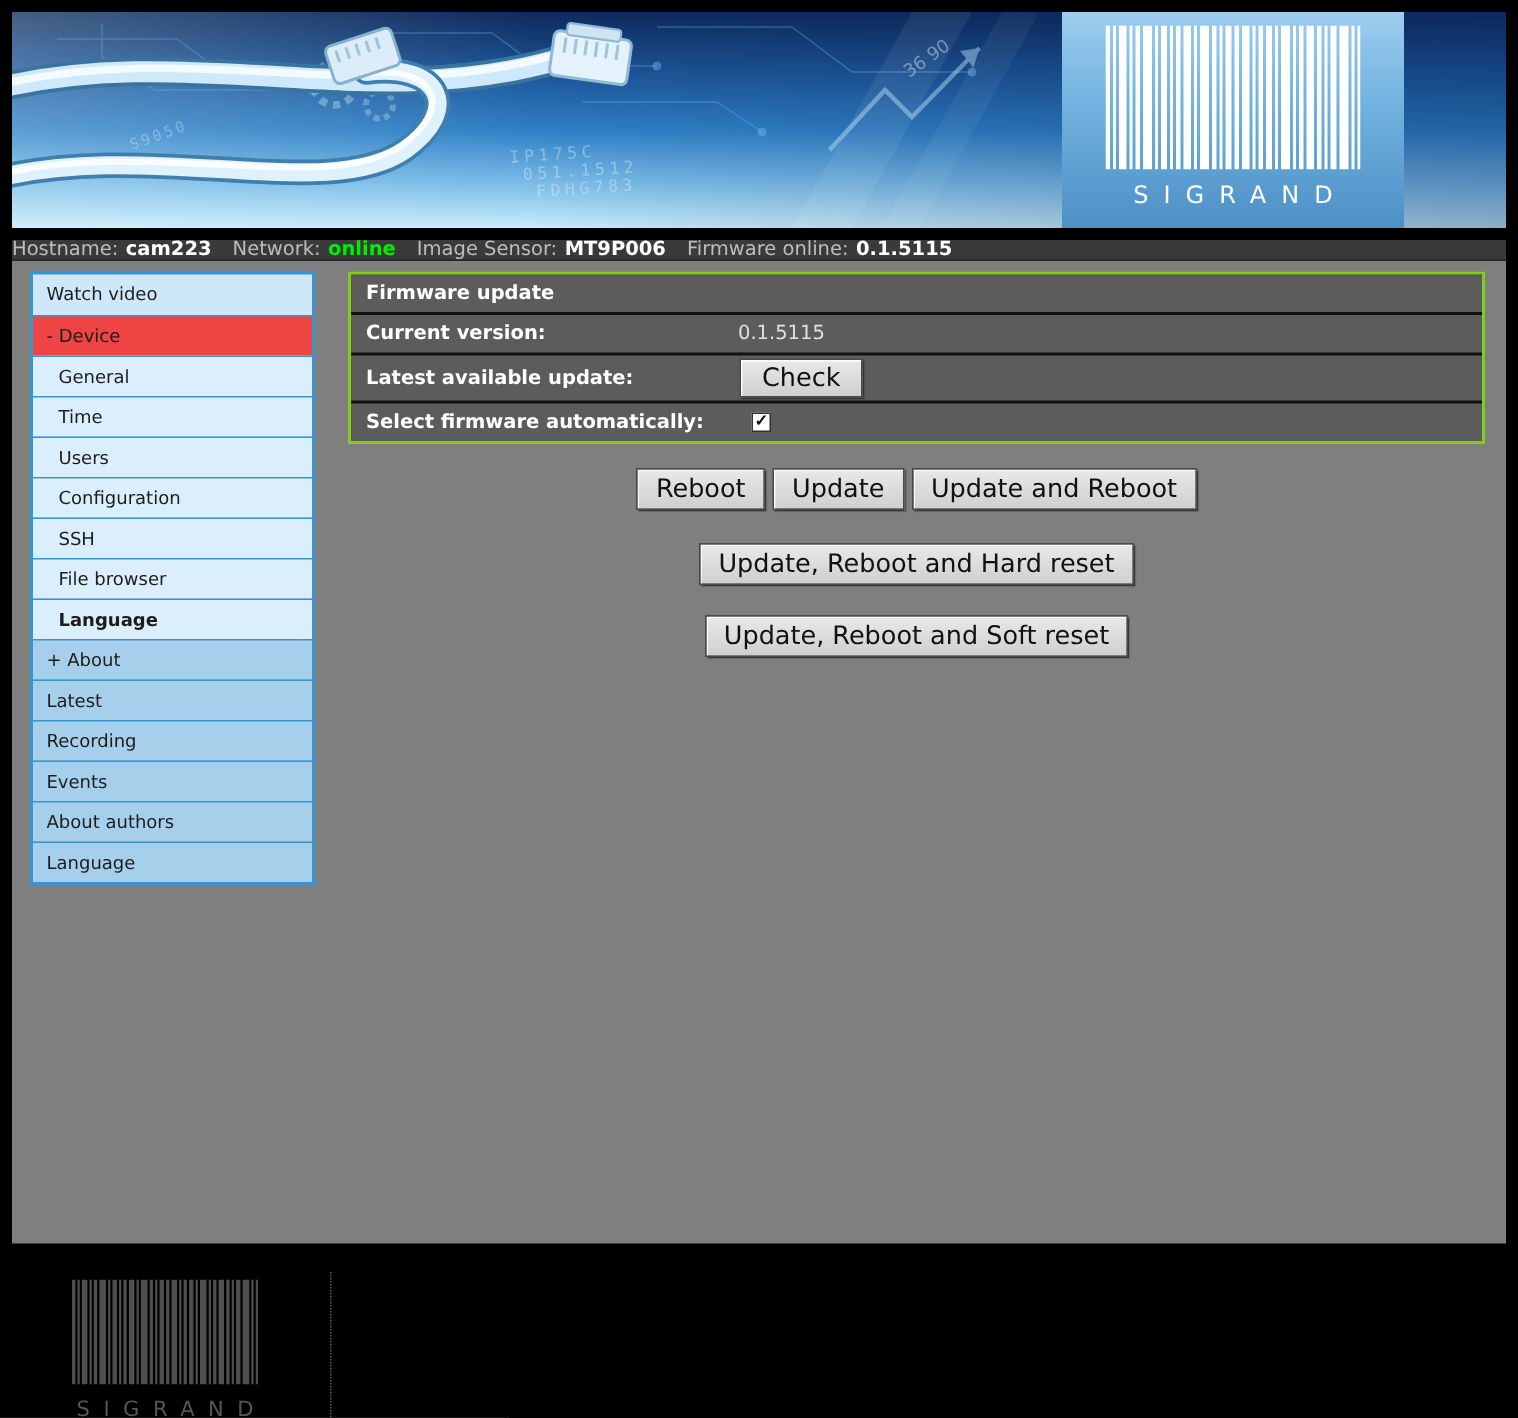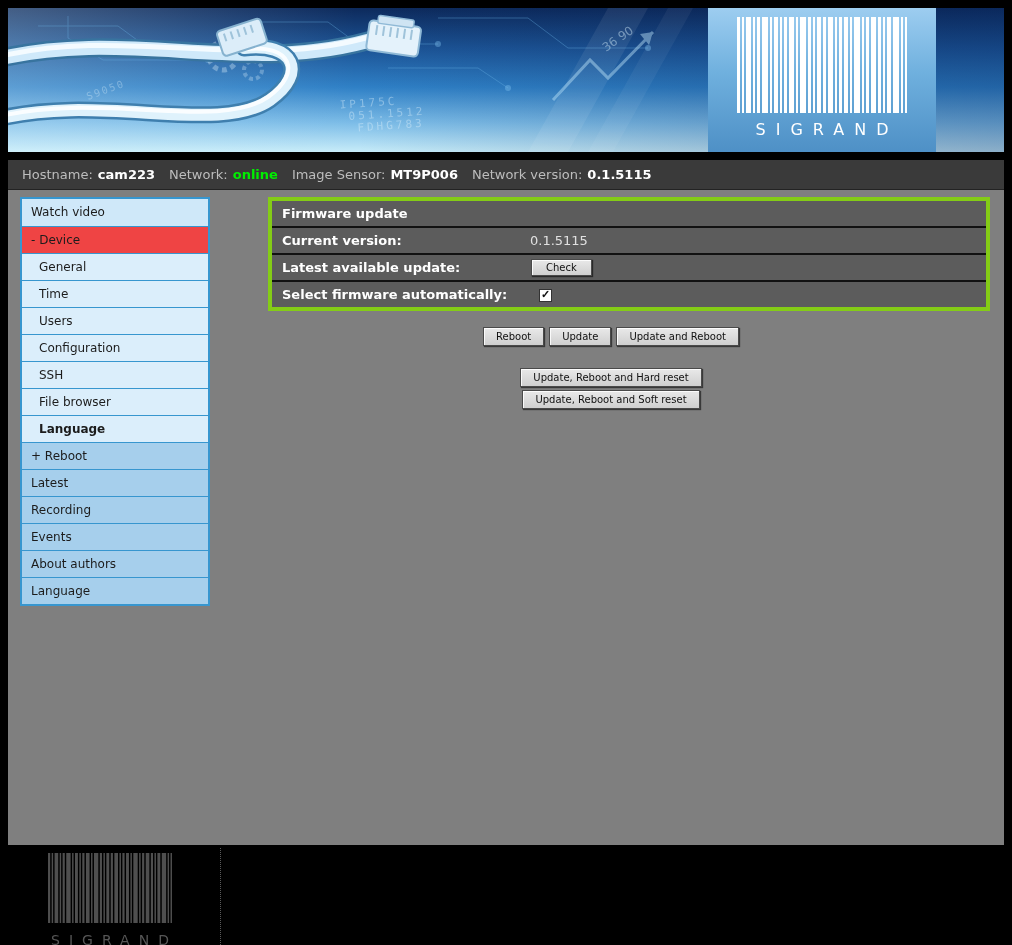--- a/index.html
+++ b/index.html
@@ -23,22 +23,22 @@
     background:linear-gradient(180deg,#9dcdf0 0%,#6fb0de 45%,#4e90c6 100%);
     display:flex; flex-direction:column; align-items:center;
   }
   .logo-panel .barcode { margin-top:9px; color:#ffffff; }
   .brand-text {
     margin-top:7px; color:#fff; font-size:16px; letter-spacing:10px; padding-left:10px;
   }
 
   
   .statusbar {
-    margin-top:8px; height:30px; background:#3a3a3a; border-bottom:1px solid #232323;
-    display:flex; align-items:center; padding-left:14px; font-size:13px;
+    margin-top:8px; height:14px; background:#3a3a3a; border-bottom:1px solid #232323;
+    display:flex; align-items:center; font-size:13px;
   }
   .sb-pair { margin-right:14px; white-space:nowrap; }
   .sb-label { color:#bdbdbd; }
   .sb-value { color:#ffffff; font-weight:bold; margin-left:5px; }
   .sb-online { color:#00ef00; font-weight:bold; margin-left:5px; }
 
   
   .content { background:#7f7f7f; height:655px; display:flex; align-items:flex-start; padding-top:7px; }
 
   .sidebar { margin-left:12px; width:190px; border:2px solid #3796cf; background:#3796cf; flex:none; }
@@ -48,49 +48,49 @@
   }
   .nav-item:first-child { border-top:none; }
   .nav-top { background:#cfe8f9; }
   .nav-selected { background:#ef4444; }
   .nav-sub { background:#dbeefb; padding-left:17px; }
   .nav-active { font-weight:bold; }
   .nav-bottom { background:#a6cfec; }
 
   .main { flex:1; margin-left:22px; margin-right:14px; }
 
-  .fw-table { border:4px solid #84cc16; background:#4d7c0f;margin-left:36px; }
+  .fw-table { border:2px solid #84cc16; background:#4d7c0f; }
   .t-title { background:#5c5c5c; color:#fff; font-weight:bold; font-size:13px; padding:5px 10px; }
   .t-row {
     display:grid; grid-template-columns:258px 1fr; align-items:center;
     background:#5c5c5c; border-top:2px solid #111; min-height:27px;
   }
   .t-label { font-weight:bold; color:#fff; font-size:13px; padding-left:10px; }
   .t-value { color:#e0e0e0; font-size:13px; }
 
   button {
-    font-family:inherit; font-size:10px; color:#111;
+    font-family:inherit; font-size:17px; color:#111;
     background:linear-gradient(#e9e9e9,#cfcfcf);
     border:1px solid #4a4a4a; padding:3px 12px; cursor:pointer;
     box-shadow: inset 1px 1px 0 rgba(255,255,255,.85), 1px 1px 1px rgba(0,0,0,.55);
   }
   .check-btn { margin:2px 0 2px 1px; padding:2px 14px; }
 
   input.cb {
     appearance:none; -webkit-appearance:none;
     width:13px; height:13px; margin:0 0 0 9px; background:#fff; border:1px solid #333;
     position:relative; cursor:pointer; display:inline-block; vertical-align:middle;
   }
   input.cb:checked::after {
     content:"\2713"; position:absolute; left:1px; top:-2px;
     font-size:11px; font-weight:bold; color:#111;
   }
 
   .action-row { margin-top:16px; display:flex; justify-content:center; gap:5px; }
-  .reset-stack { margin-top:22px; display:flex; flex-direction:column; align-items:center; gap:3px; }
+  .reset-stack { margin-top:22px; display:flex; flex-direction:column; align-items:center; gap:20px; }
 
   
   .footer { position:absolute; left:0; right:0; bottom:0; height:100px; background:#000; }
   .footer-logo { position:absolute; left:40px; top:8px; width:140px; text-align:center; color:#4f4f4f; }
   .footer-brand { margin-top:5px; font-size:14px; letter-spacing:9px; padding-left:9px; color:#565656; }
   .footer-divider { position:absolute; left:220px; top:3px; bottom:0; border-left:1px dotted #5a5a5a; }
 </style>
 </head>
 <body>
 
@@ -197,36 +197,36 @@
         </g>
       </svg>
       <div class="brand-text">SIGRAND</div>
     </div>
   </div>
 
   <div class="statusbar">
     <span class="sb-pair"><span class="sb-label">Hostname:</span><span class="sb-value">cam223</span></span>
     <span class="sb-pair"><span class="sb-label">Network:</span><span class="sb-online">online</span></span>
     <span class="sb-pair"><span class="sb-label">Image Sensor:</span><span class="sb-value">MT9P006</span></span>
-    <span class="sb-pair"><span class="sb-label">Network version:</span><span class="sb-value">0.1.5115</span></span>
+    <span class="sb-pair"><span class="sb-label">Firmware online:</span><span class="sb-value">0.1.5115</span></span>
   </div>
 
   <div class="content">
 
     <div class="sidebar">
       <div class="nav-item nav-top">Watch video</div>
       <div class="nav-item nav-top nav-selected">- Device</div>
       <div class="nav-item nav-sub">General</div>
       <div class="nav-item nav-sub">Time</div>
       <div class="nav-item nav-sub">Users</div>
       <div class="nav-item nav-sub">Configuration</div>
       <div class="nav-item nav-sub">SSH</div>
       <div class="nav-item nav-sub">File browser</div>
       <div class="nav-item nav-sub nav-active">Language</div>
-      <div class="nav-item nav-bottom">+ Reboot</div>
+      <div class="nav-item nav-bottom">+ About</div>
       <div class="nav-item nav-bottom">Latest</div>
       <div class="nav-item nav-bottom">Recording</div>
       <div class="nav-item nav-bottom">Events</div>
       <div class="nav-item nav-bottom">About authors</div>
       <div class="nav-item nav-bottom">Language</div>
     </div>
 
     <div class="main">
       <div class="fw-table">
         <div class="t-title">Firmware update</div>

